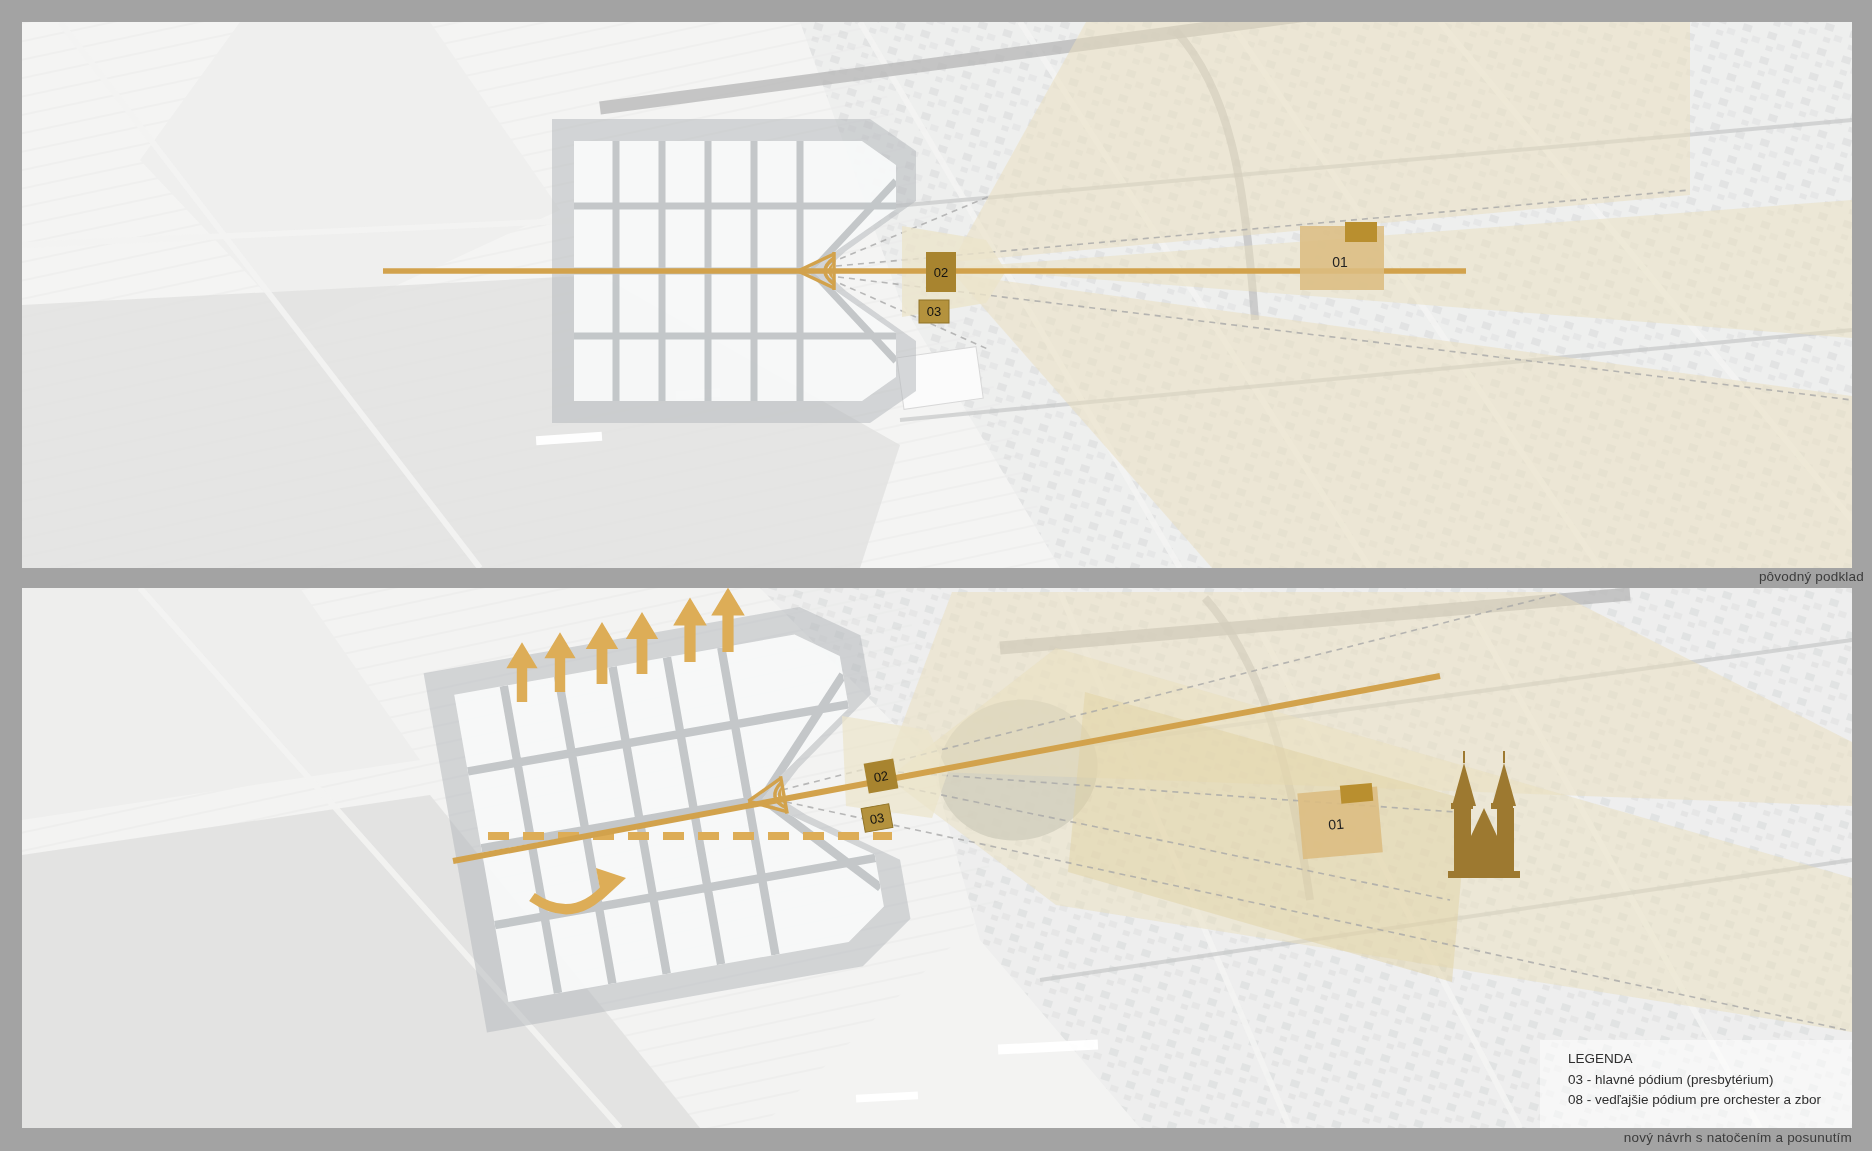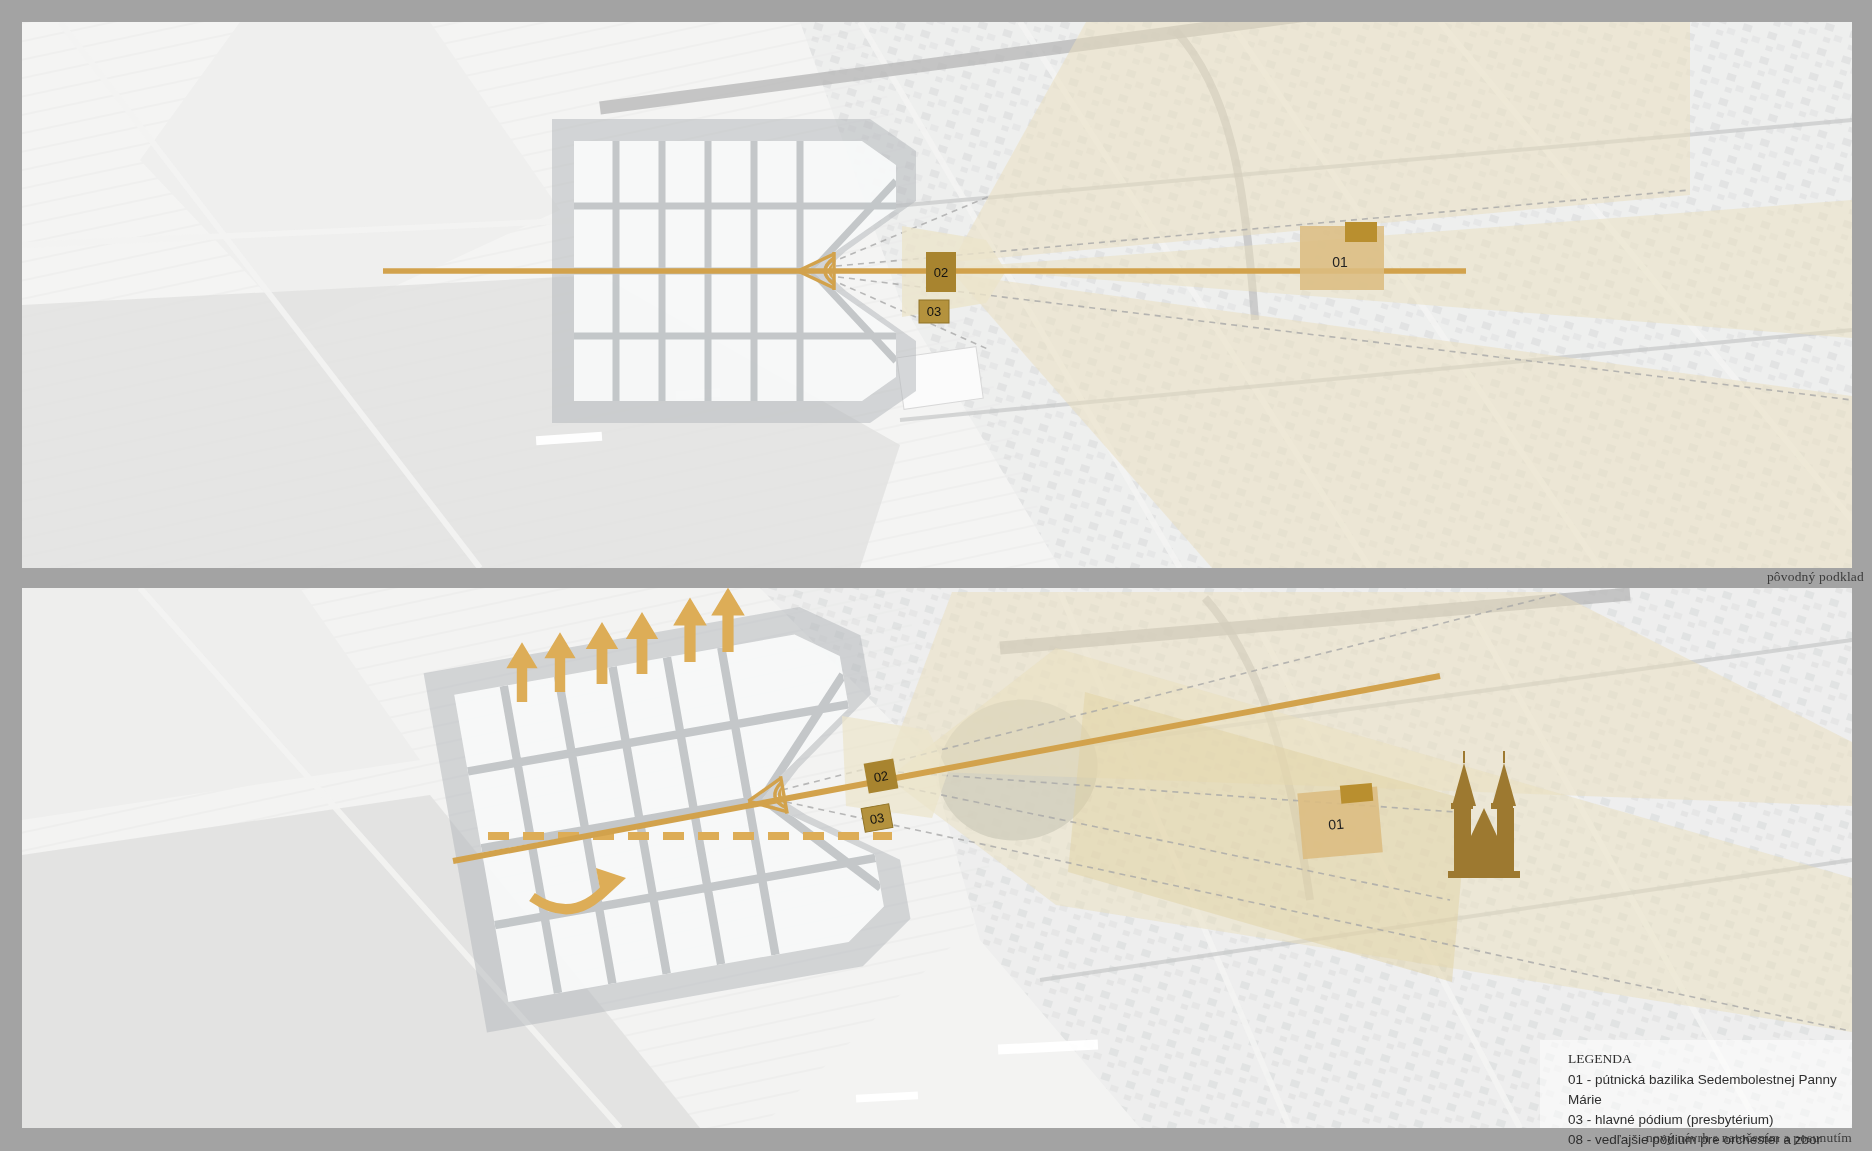--- a/index.html
+++ b/index.html
@@ -1,25 +1,25 @@
 <!DOCTYPE html>
 <html><head>
 <meta charset="utf-8">
 <style>
   html,body{margin:0;padding:0;background:#ffffff;}
   .page{position:relative;width:1872px;height:1151px;background:#a3a3a3;overflow:hidden;
         font-family:"Liberation Sans",sans-serif;}
   .panel-svg{position:absolute;left:22px;display:block;}
   #panel1{top:22px;}
   #panel2{top:588px;}
-  .caption{position:absolute;font-size:13.5px;color:#3b3b3b;letter-spacing:.2px;text-align:right;font-family:Liberation Serif, serif;}
+  .caption{position:absolute;font-size:13.5px;color:#3b3b3b;letter-spacing:.2px;text-align:right;}
   #caption1{top:569px;right:8px;}
   #caption2{top:1130px;right:20px;}
   .legend{position:absolute;left:1568px;top:1049px;width:300px;font-size:13.5px;color:#2e2e2e;line-height:20px;}
-  .legend .title{margin-bottom:1px;font-family:Liberation Serif, serif;}
+  .legend .title{margin-bottom:1px;}
   svg text{font-family:"Liberation Sans",sans-serif;}
   .marker-label{font-size:13px;fill:#111;text-anchor:middle;}
   .block-label{font-size:14px;fill:#222;text-anchor:middle;}
   .plan-outer{fill:#b7babd;opacity:.55;}
   .plan-inner{fill:#fafbfb;opacity:.92;}
   .plan-grid path{stroke:#b7babd;stroke-width:7;opacity:.8;fill:none;}
   .road-w{stroke:#f3f3f2;stroke-width:6;opacity:.9;fill:none;}
   .road-g{stroke:#c6c7c8;stroke-width:4;opacity:.7;fill:none;}
   .hwy{stroke:#b5b6b6;stroke-width:13;opacity:.75;fill:none;}
   .ramp{stroke:#bdbebe;stroke-width:8;opacity:.7;fill:none;}
@@ -232,18 +232,17 @@
       <text class="marker-label" x="877" y="823">03</text>
     </g>
 
     <rect x="1540" y="1040" width="312" height="88" fill="#ffffff" opacity=".55"></rect>
   </svg>
 
   <div id="caption2" class="caption">nový návrh s natočením a posunutím</div>
 
   <div class="legend">
     <div class="title">LEGENDA</div>
-    <div>01 - pútnická bazilika Sedembolestnej Panny Márie</div>
     <div>03 - hlavné pódium (presbytérium)</div>
     <div>08 - vedľajšie pódium pre orchester a zbor</div>
   </div>
 
 </div>
 
 </body></html>

